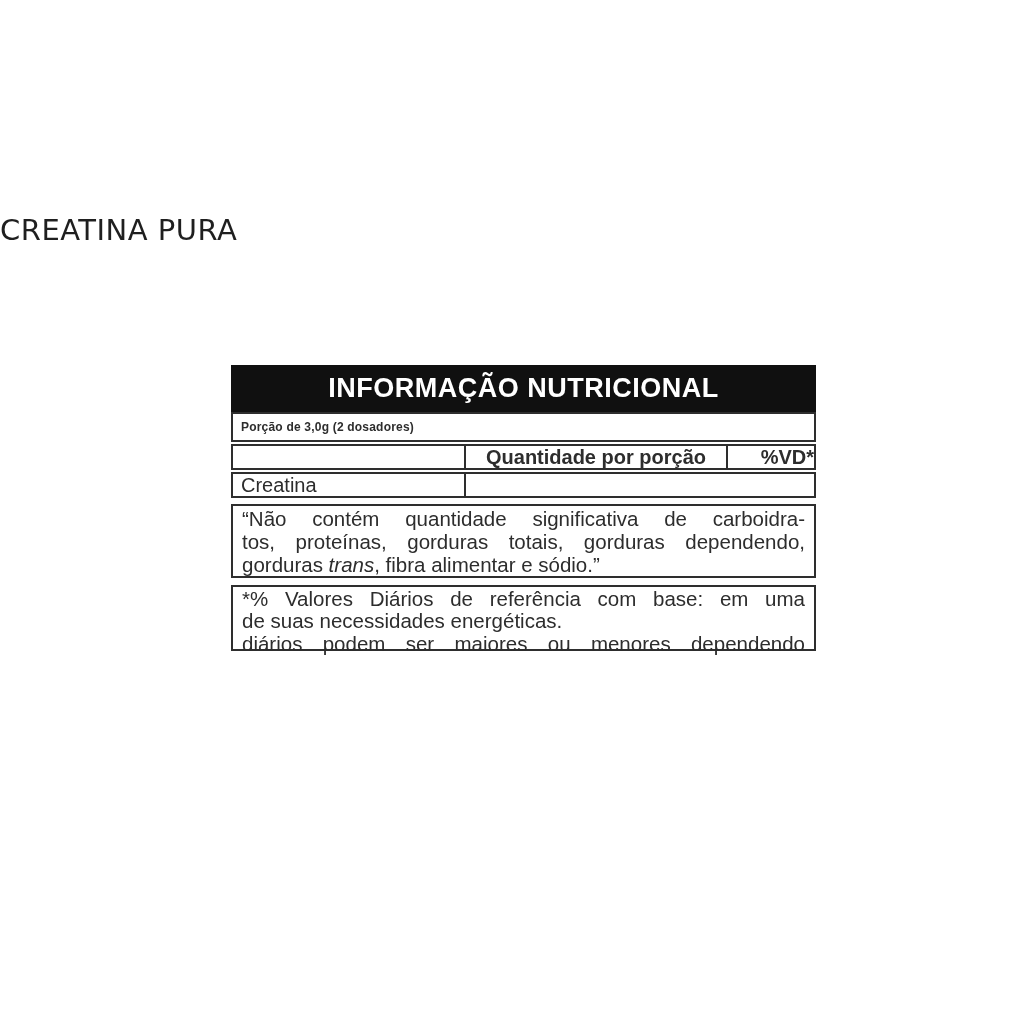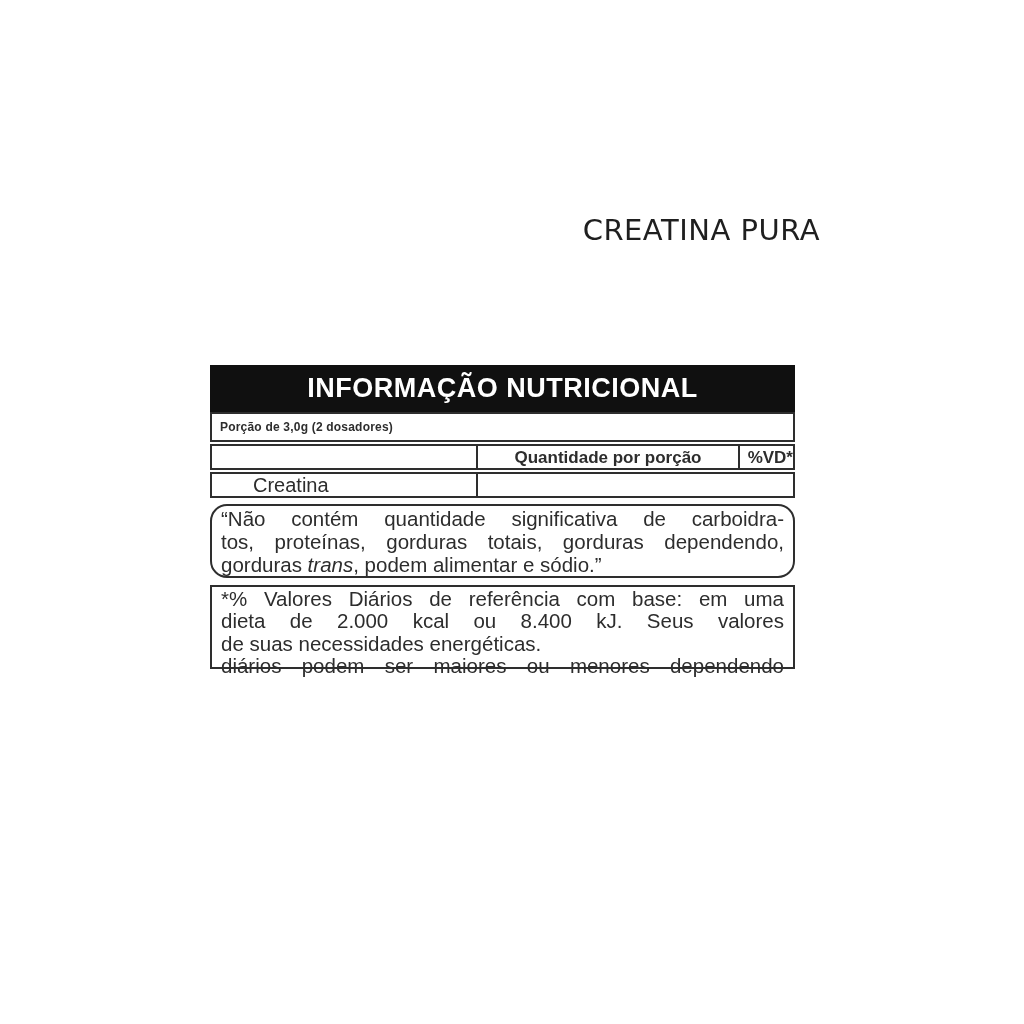--- a/index.html
+++ b/index.html
@@ -12,30 +12,30 @@
   body{
     width:1024px;height:1024px;
     position:relative;
     font-family:"Liberation Sans","DejaVu Sans",sans-serif;
     color:var(--text);
     overflow:hidden;
   }
   .page-title{
     position:absolute;
     top:213px;left:0;width:820px;
-    text-align:right;
+    text-align:left;
     font-family:"DejaVu Sans","Liberation Sans",sans-serif;
     font-size:29px;
     letter-spacing:0.5px;
     color:#1f1f1f;
     font-weight:400;
   }
   .nf-table{
     position:absolute;
-    left:210px;top:365px;
+    left:231px;top:365px;
     width:585px;
   }
   .nf-header{
     background:var(--header-bg);
     color:#ffffff;
     height:47px;
     line-height:47px;
     text-align:center;
     font-weight:bold;
     font-size:27px;
@@ -62,34 +62,34 @@
     margin-top:2px;
     height:26px;
     display:flex;
     font-size:20px;
   }
   .cell{
     height:100%;
     line-height:22px;
     overflow:hidden;
   }
-  .c1{width:231px;padding-left:8px;margin-left:33px;}
+  .c1{width:231px;padding-left:8px;}
   .c2{width:262px;border-left:2px solid var(--border);text-align:center;}
   .c3{flex:1;border-left:2px solid var(--border);text-align:right;}
-  .row-cols .cell{font-weight:bold;font-size:17px;line-height:23px;}
+  .row-cols .cell{font-weight:bold;font-size:20px;line-height:23px;}
   .note-box{
     border:2px solid var(--border);
     background:#ffffff;
     padding:1px 9px 0 9px;
     font-size:20.5px;
     color:var(--text);
   }
-  .note-1{margin-top:6px;height:74px;border-radius:17px;}
+  .note-1{margin-top:6px;height:74px;}
   .note-1 .jline{line-height:23px;}
-  .note-2{margin-top:7px;height:84px;}
+  .note-2{margin-top:7px;height:66px;}
   .note-2 .jline{line-height:22.4px;}
   .jline{
     text-align:justify;
     text-align-last:justify;
     white-space:nowrap;
   }
   .jline.last{
     text-align-last:left;
   }
   .it{font-style:italic;margin-top:28px;}
@@ -112,23 +112,22 @@
   </div>
 
   <div class="nf-row row-nutrient">
     <div class="cell c1">Creatina</div>
     <div class="cell c3"></div>
   </div>
 
   <div class="note-box note-1">
     <div class="jline">“Não contém quantidade significativa de carboidra-</div>
     <div class="jline">tos, proteínas, gorduras totais, gorduras dependendo,</div>
-    <div class="jline last"><span>gorduras </span><span class="it">trans</span><span>, podem alimentar e sódio.”</span></div>
+    <div class="jline last"><span>gorduras </span><span class="it">trans</span><span>, fibra alimentar e sódio.”</span></div>
   </div>
 
   <div class="note-box note-2">
     <div class="jline">*% Valores Diários de referência com base: em uma</div>
-    <div class="jline">dieta de 2.000 kcal ou 8.400 kJ. Seus valores</div>
     <div class="jline last">de suas necessidades energéticas.</div>
     <div class="jline">diários podem ser maiores ou menores dependendo</div>
   </div>
 
 </div>
 
 </body></html>

